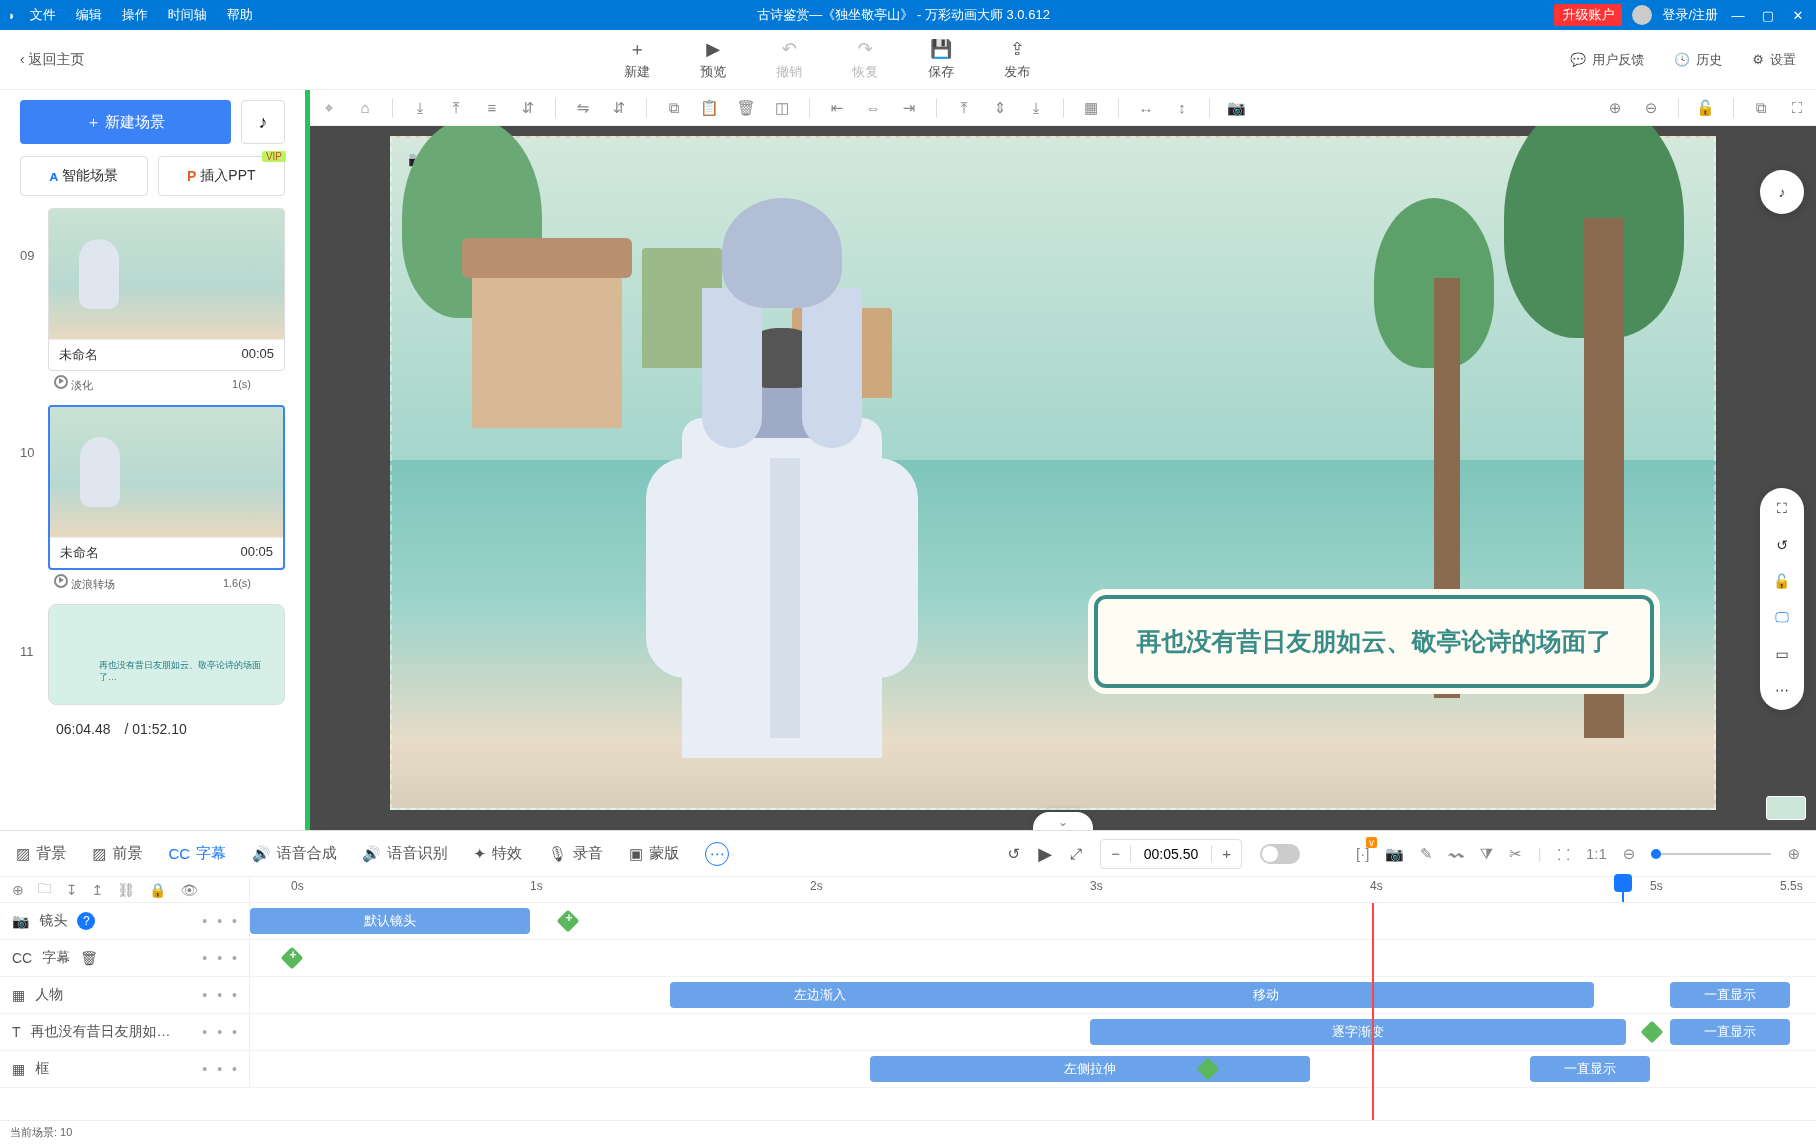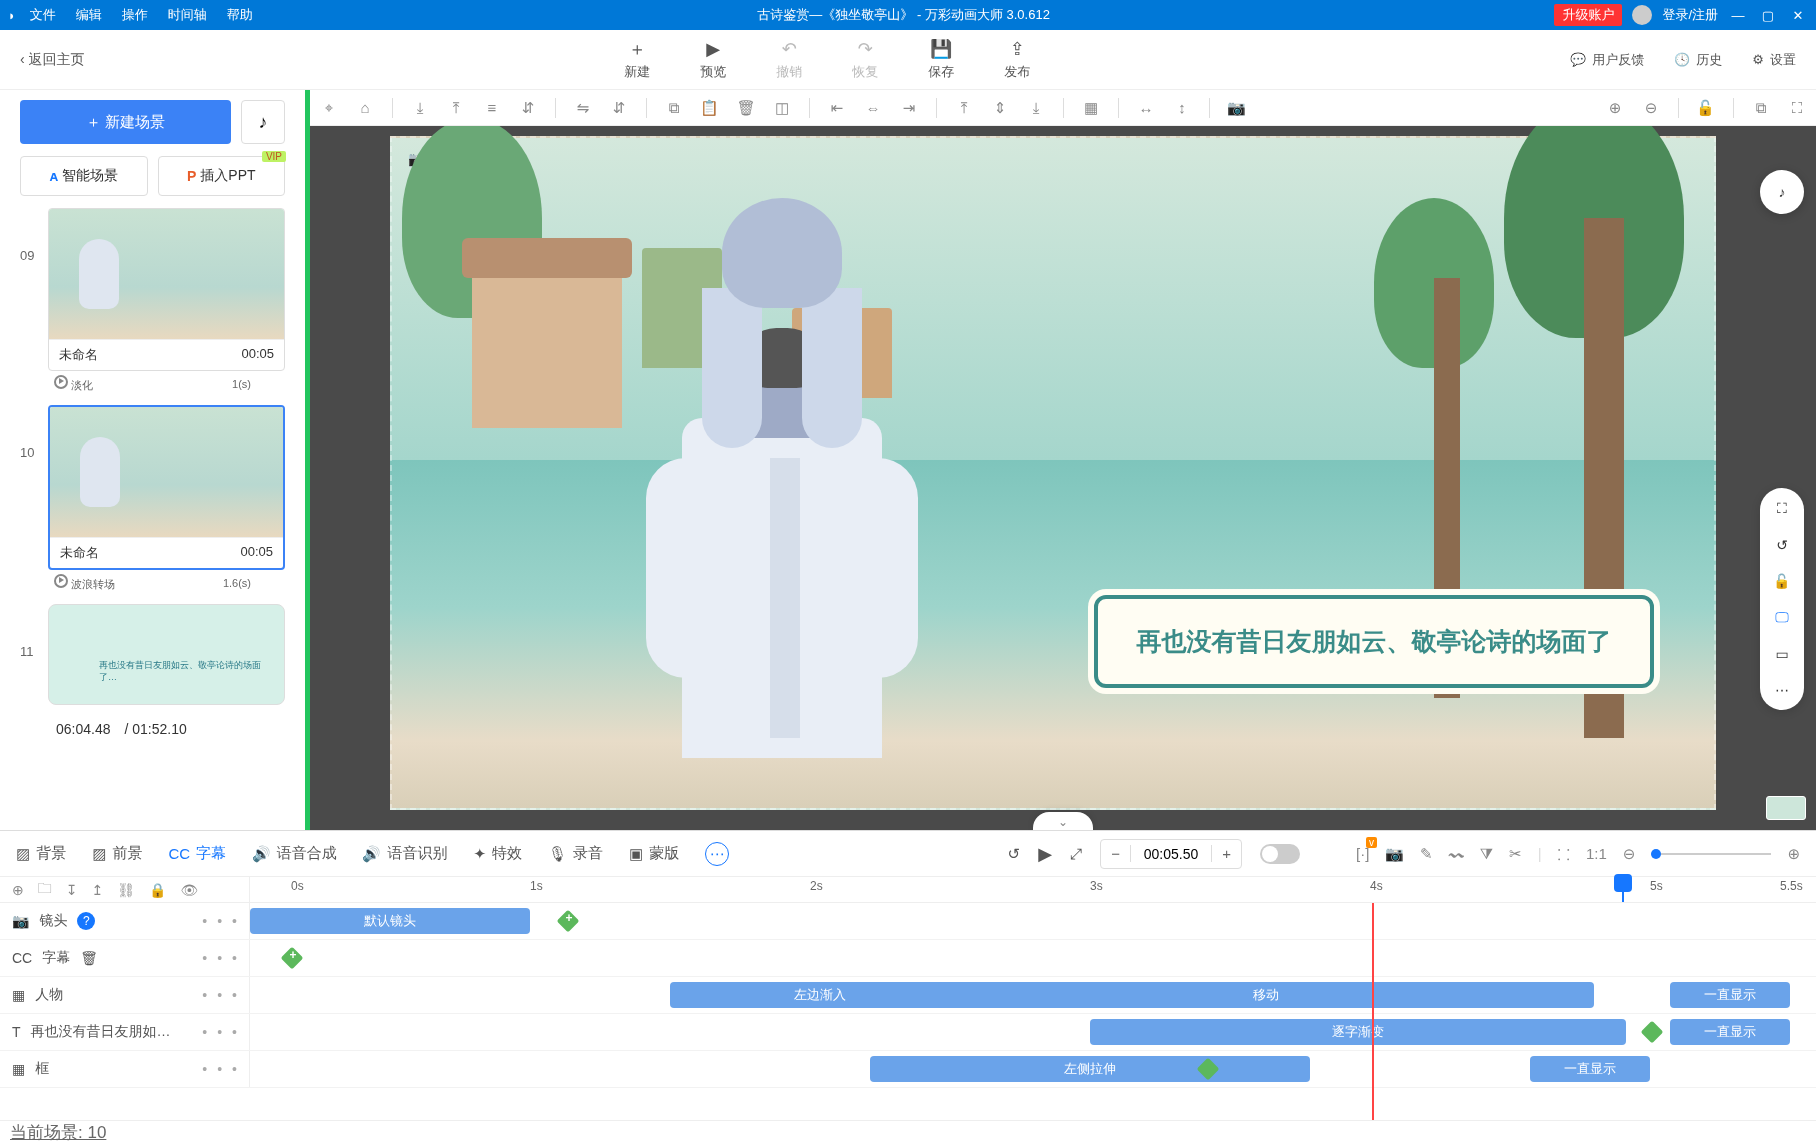--- a/index.html
+++ b/index.html
@@ -127,21 +127,21 @@
 .track-label { width:250px; border-right:1px solid #eee; display:flex; align-items:center; gap:10px; padding:0 12px; font-size:14px; color:#555; }
 .track-label .dots { margin-left:auto; display:flex; gap:10px; color:#aaa; }
 .help-circle { width:18px; height:18px; border-radius:50%; background:#1677ff; color:#fff; font-size:12px; display:flex; align-items:center; justify-content:center; }
 .track-lane { flex:1; position:relative; }
 .clip { position:absolute; top:5px; height:26px; border-radius:4px; display:flex; align-items:center; justify-content:center; color:#fff; font-size:13px; }
 .clip.blue  { background:#6aa3ea; }
 .green-diamond { position:absolute; top:10px; width:16px; height:16px; background:#5cb85c; transform:rotate(45deg); border-radius:2px; }
 .green-diamond.plus::after { content:"+"; transform:rotate(-45deg); position:absolute; left:3px; top:-2px; color:#fff; font-size:12px; font-weight:bold; }
 .playhead-line { position:absolute; left:1372px; top:0; bottom:0; width:2px; background:#ff4444; pointer-events:none; }
 
-.bp-footer { height:24px; border-top:1px solid #eee; padding:0 10px; display:flex; align-items:center; font-size:17px; color:#666;text-decoration:underline; }
+.bp-footer { height:24px; border-top:1px solid #eee; padding:0 10px; display:flex; align-items:center; font-size:11px; color:#666; }
 </style>
 </head>
 <body>
 
 <div class="titlebar">
   <span style="font-weight:bold;margin-right:14px;">◗</span>
   <div class="menu">
     <span>文件</span>
     <span>编辑</span>
     <span>操作</span>

